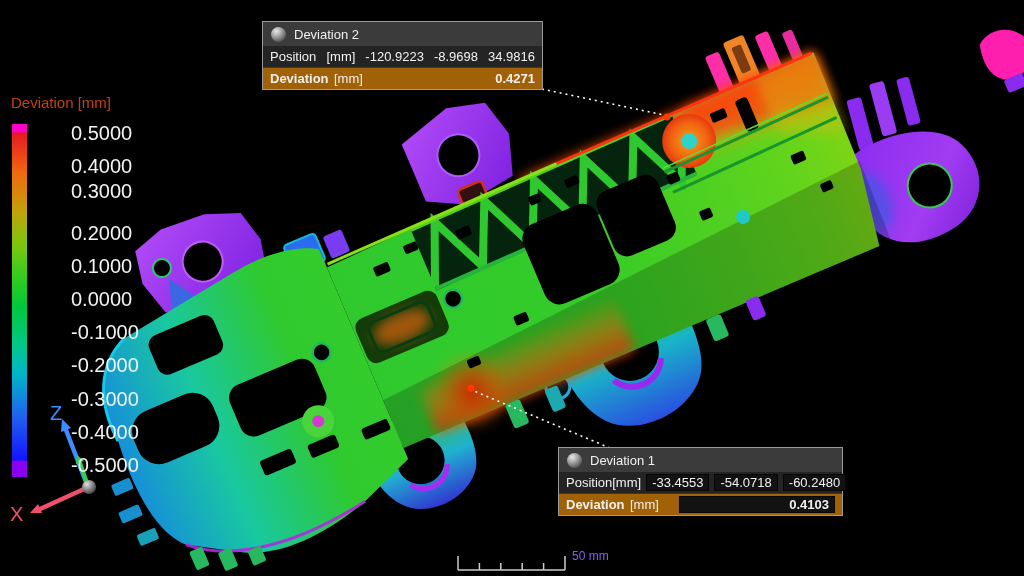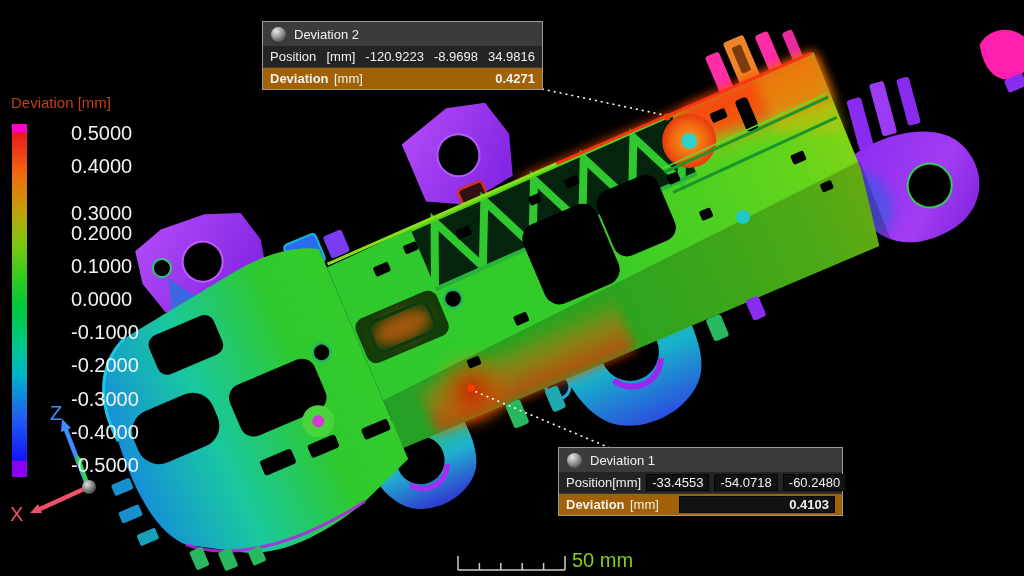--- a/index.html
+++ b/index.html
@@ -29,21 +29,21 @@
   .unit{width:44px;}
   .vals{flex:1;display:flex;justify-content:flex-end;gap:10px;}
   .val-right{flex:1;text-align:right;}
   .cell{background:#121212;border:1px solid #060606;margin-left:5px;padding:0 5px;
         width:58px;text-align:right;}
   .cell.wide{flex:1;}
 
   
   #z-label{position:absolute;left:50px;top:402px;font-size:20px;}
   #x-label{position:absolute;left:10px;top:503px;font-size:20px;}
-  #scale-label{position:absolute;left:572px;top:549px;font-size:20px;color:#84cc16;}
+  #scale-label{position:absolute;left:572px;top:549px;font-size:12px;color:#8b5cf6;}
 </style>
 </head>
 <body>
 
 <div id="stage">
 
   <svg width="1024" height="576" viewBox="0 0 1024 576">
     <defs>
       <linearGradient id="gHead" x1="0" y1="0" x2="1" y2="0">
         <stop offset="0" stop-color="#1690d8"></stop>
@@ -244,21 +244,21 @@
       <line x1="500.8" y1="570" x2="500.8" y2="563"></line>
       <line x1="522.2" y1="570" x2="522.2" y2="563"></line>
       <line x1="543.6" y1="570" x2="543.6" y2="563"></line>
     </g>
   </svg>
 
   <div id="legend-title">Deviation [mm]</div>
   <div id="colorbar"></div>
   <span class="tick" style="top:122px">0.5000</span>
   <span class="tick" style="top:155.2px">0.4000</span>
-  <span class="tick" style="top:202px">0.3000</span>
+  <span class="tick" style="top:180px">0.3000</span>
   <span class="tick" style="top:221.6px">0.2000</span>
   <span class="tick" style="top:254.8px">0.1000</span>
   <span class="tick" style="top:288px">0.0000</span>
   <span class="tick" style="top:321.2px">-0.1000</span>
   <span class="tick" style="top:354.4px">-0.2000</span>
   <span class="tick" style="top:387.6px">-0.3000</span>
   <span class="tick" style="top:420.8px">-0.4000</span>
   <span class="tick" style="top:454px">-0.5000</span>
 
   <div class="tooltip" style="left:262px;top:21px;width:279px;">

